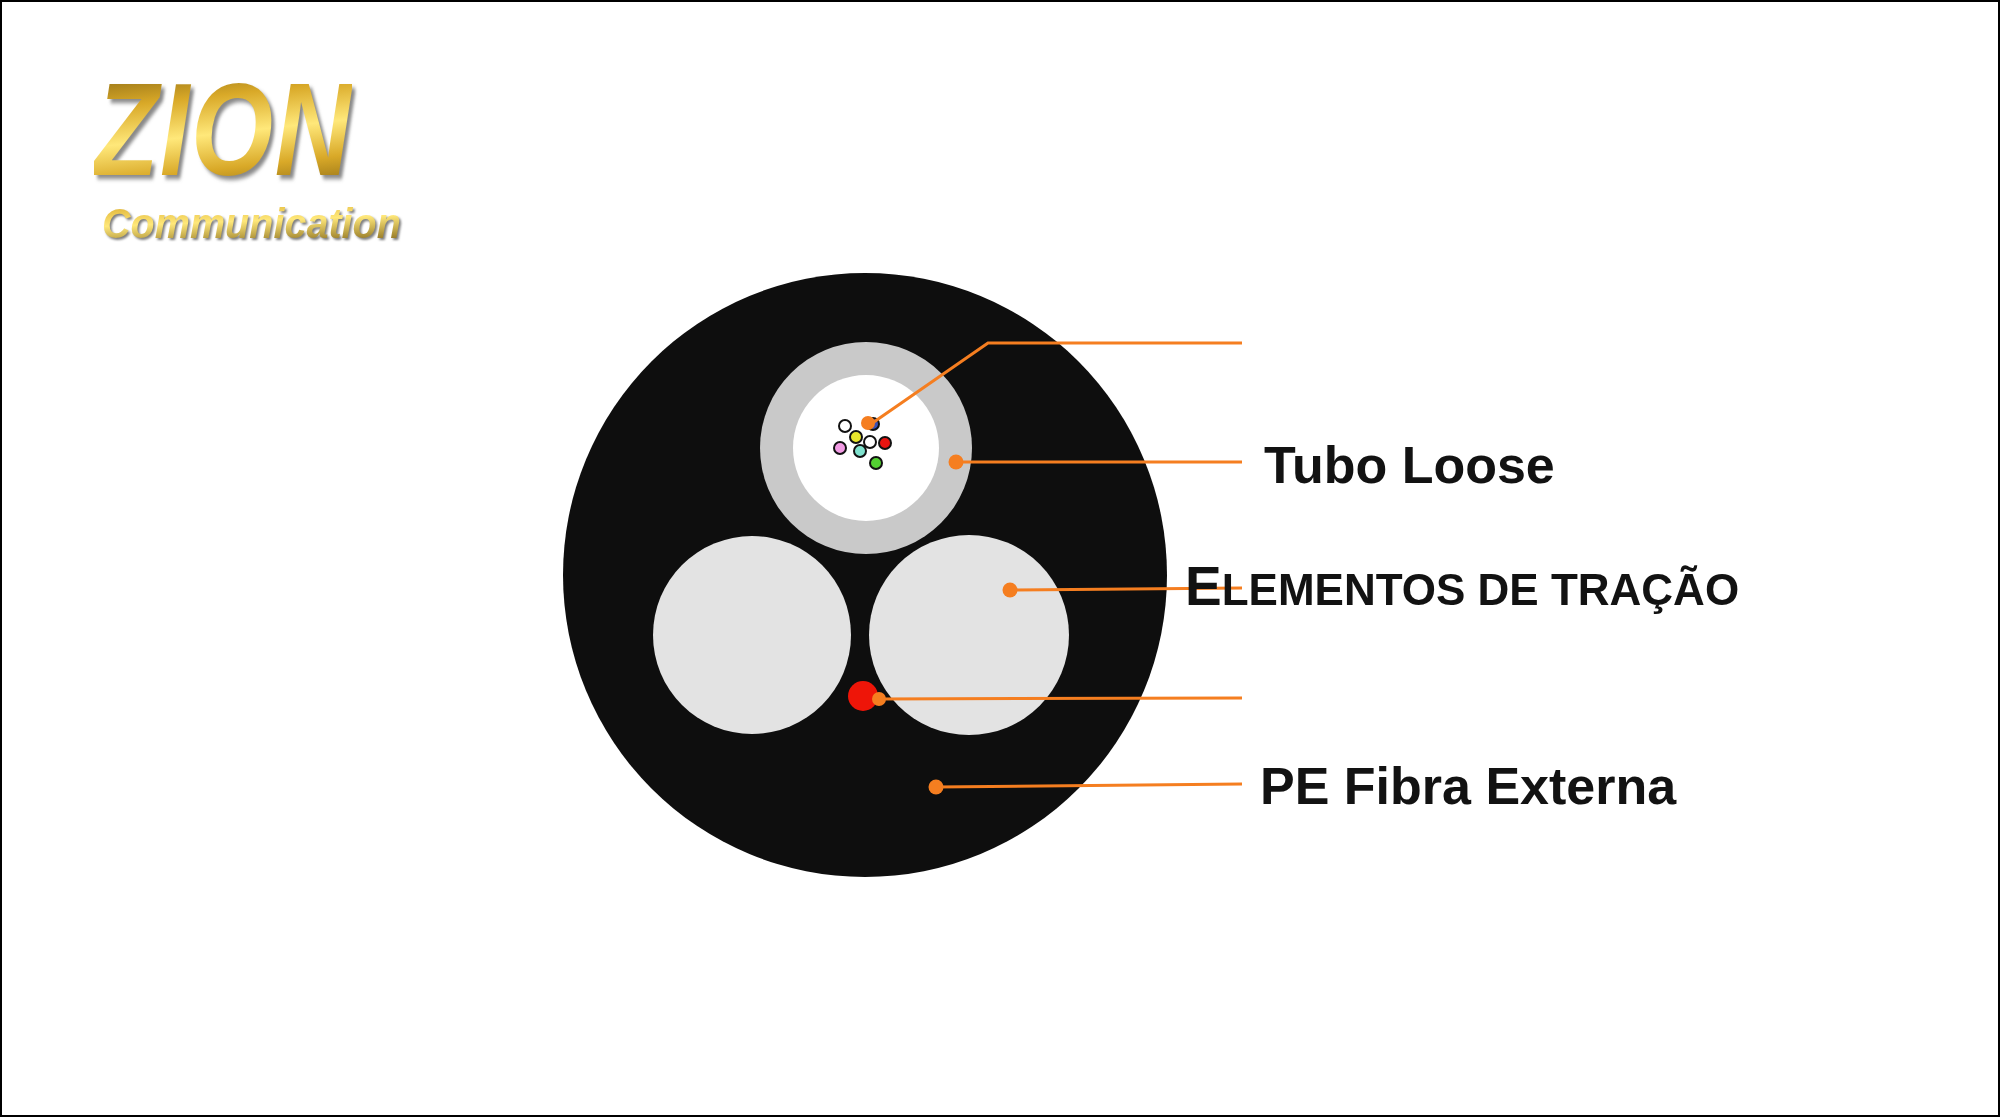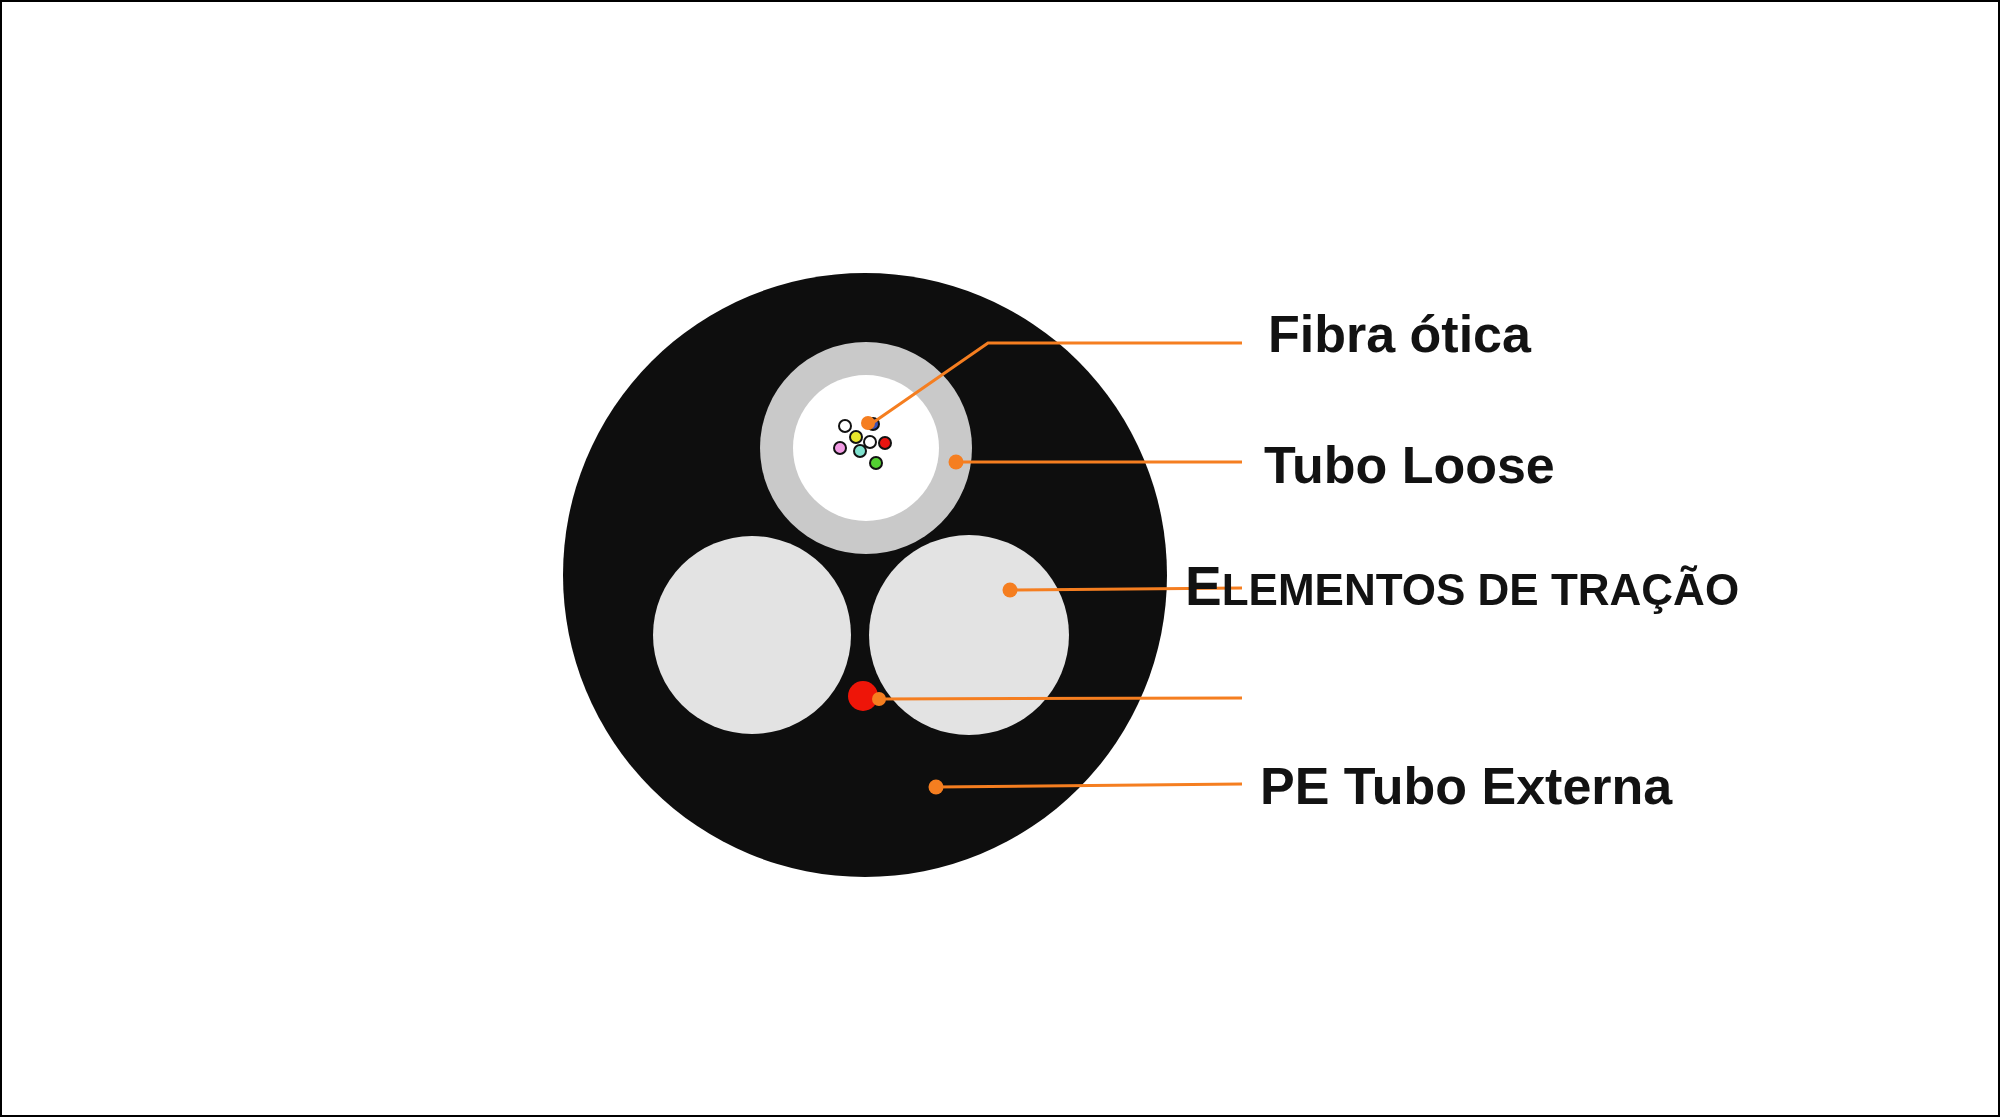--- a/index.html
+++ b/index.html
@@ -84,20 +84,24 @@
   #label-strength { left: 1183px; top: 557px; font-size: 44px; line-height: 54px; }
   #label-strength::first-letter { font-size: 55px; }
   #label-ripcord  { left: 1262px; top: 667px; }
   #label-jacket   { left: 1258px; top: 758px; }
 </style>
 </head>
 <body>
 
 <div id="canvas">
 
+  <div id="logo">
+    <div class="brand">ZION</div><br>
+    <div class="brand-sub">Communication</div>
+  </div>
 
   <svg id="diagram-svg" viewBox="0 0 2000 1117">
 
     <circle cx="863" cy="573" r="302" fill="#0E0E0E"></circle>
 
     <circle cx="864" cy="446" r="106" fill="#C9C9C9"></circle>
     <circle cx="864" cy="446" r="73" fill="#FFFFFF"></circle>
 
     <circle cx="750" cy="633" r="99" fill="#E3E3E3"></circle>
     <circle cx="967" cy="633" r="100" fill="#E3E3E3"></circle>
@@ -125,18 +129,17 @@
 
     <g>
       <circle cx="866" cy="421" r="7" fill="#F57E20"></circle>
       <circle cx="954" cy="460" r="7.5" fill="#F57E20"></circle>
       <circle cx="1008" cy="588" r="7.5" fill="#F57E20"></circle>
       <circle cx="877" cy="697" r="7" fill="#F57E20"></circle>
       <circle cx="934" cy="785" r="7.5" fill="#F57E20"></circle>
     </g>
   </svg>
 
-  <div class="label" id="label-fiber">Fibra ótica</div>
   <div class="label" id="label-tube">Tubo Loose</div>
   <div class="label" id="label-strength">ELEMENTOS DE TRAÇÃO</div>
-  <div class="label" id="label-jacket">PE Tubo Externa</div>
+  <div class="label" id="label-jacket">PE Fibra Externa</div>
 
 </div>
 
 </body></html>

